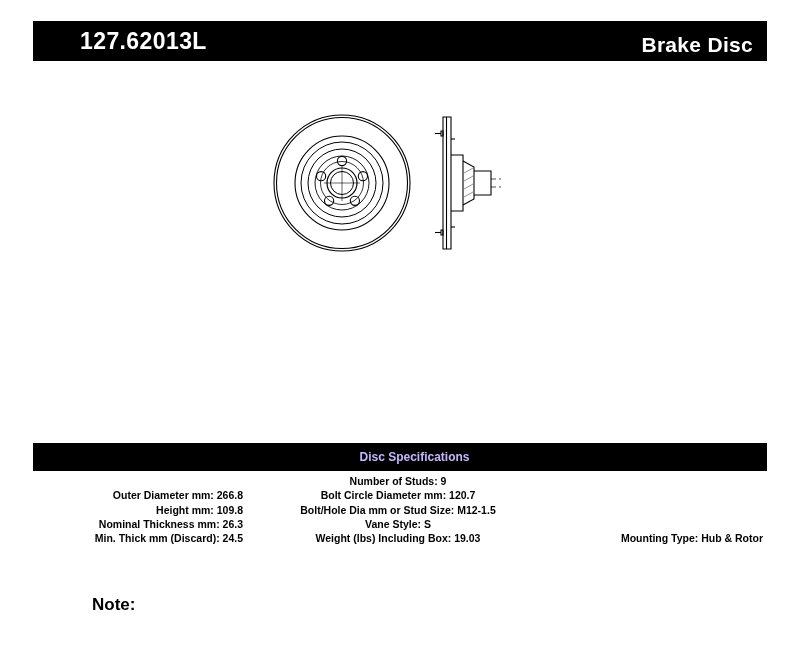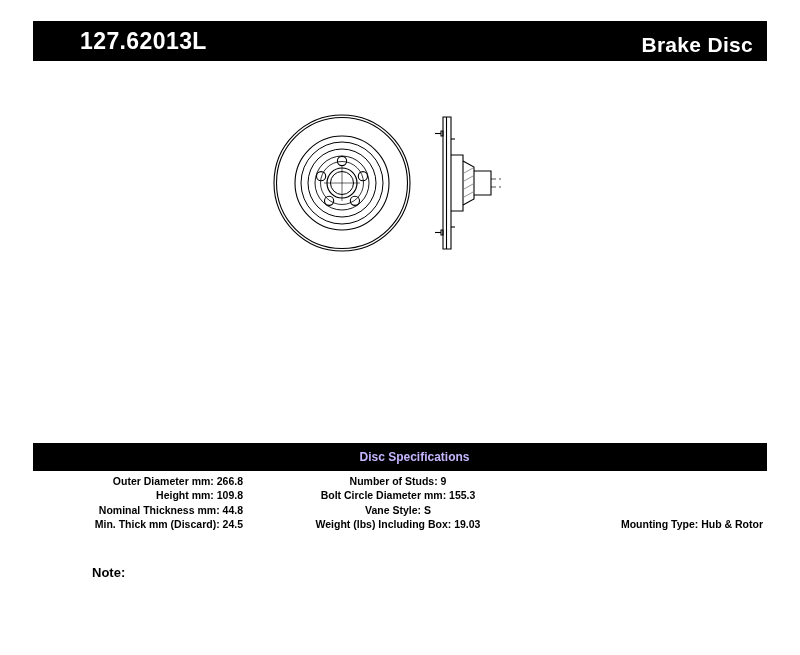--- a/index.html
+++ b/index.html
@@ -112,22 +112,22 @@
     font-size: 10.5px;
     font-weight: bold;
     line-height: 14.3px;
     white-space: nowrap;
   }
 
   
   .note {
     position: absolute;
     left: 92px;
-    top: 565px;
-    font-size: 13px;
+    top: 595px;
+    font-size: 17px;
     font-weight: bold;
   }
 </style>
 </head>
 <body>
 
 <div class="page">
 
   <div class="header-bar">
     <div class="part-number">127.62013L</div>
@@ -201,26 +201,27 @@
   </div>
 
   <div class="spec-bar">
     <div class="spec-bar-title">Disc Specifications</div>
   </div>
 
   <div class="spec-columns">
     <div class="col col-left">
       <div class="spec-line">Outer Diameter mm: 266.8</div>
       <div class="spec-line">Height mm: 109.8</div>
-      <div class="spec-line">Nominal Thickness mm: 44.8</div>
+      <div class="spec-line">Nominal Thickness mm: 26.3</div>
       <div class="spec-line">Min. Thick mm (Discard): 24.5</div>
     </div>
     <div class="col col-mid">
       <div class="spec-line">Number of Studs: 9</div>
-      <div class="spec-line">Bolt Circle Diameter mm: 155.3</div>
+      <div class="spec-line">Bolt Circle Diameter mm: 120.7</div>
+      <div class="spec-line">Bolt/Hole Dia mm or Stud Size: M12-1.5</div>
       <div class="spec-line">Vane Style: S</div>
       <div class="spec-line">Weight (lbs) Including Box: 19.03</div>
     </div>
     <div class="col col-right">
       <div class="spec-line">Mounting Type: Hub &amp; Rotor</div>
     </div>
   </div>
 
   <div class="note">Note:</div>
 

